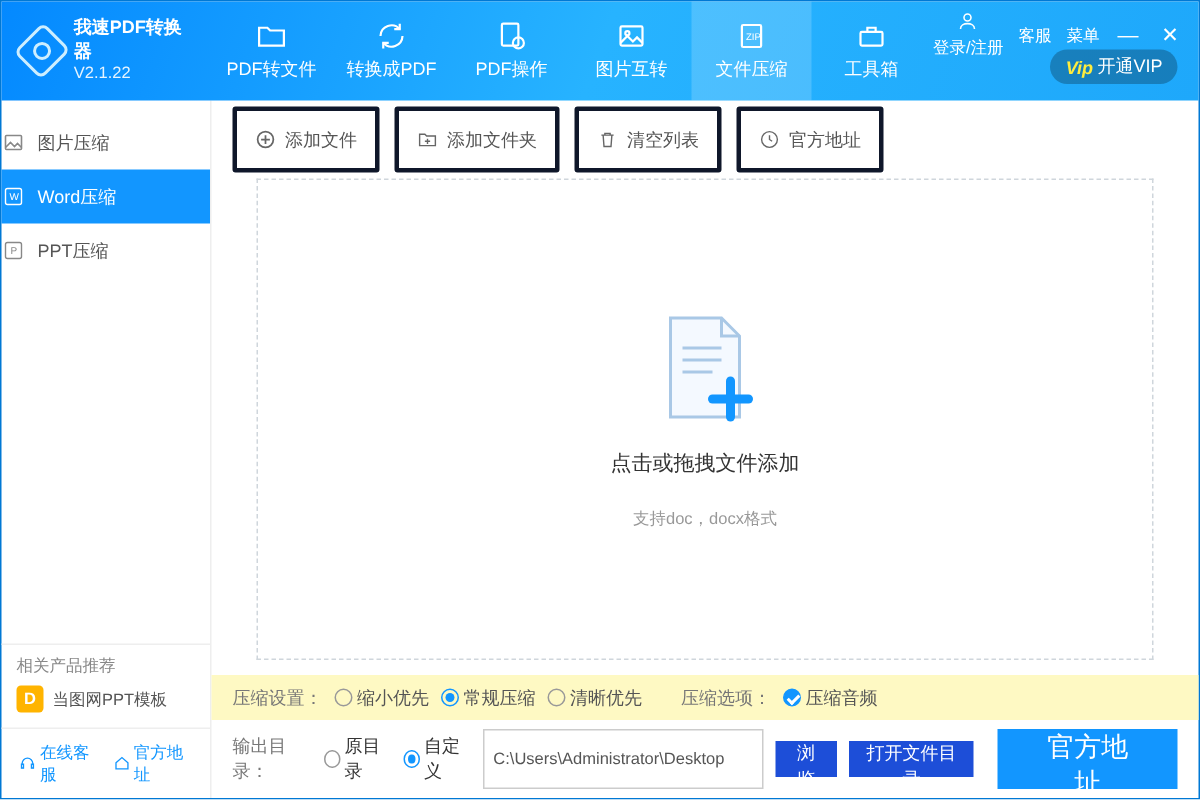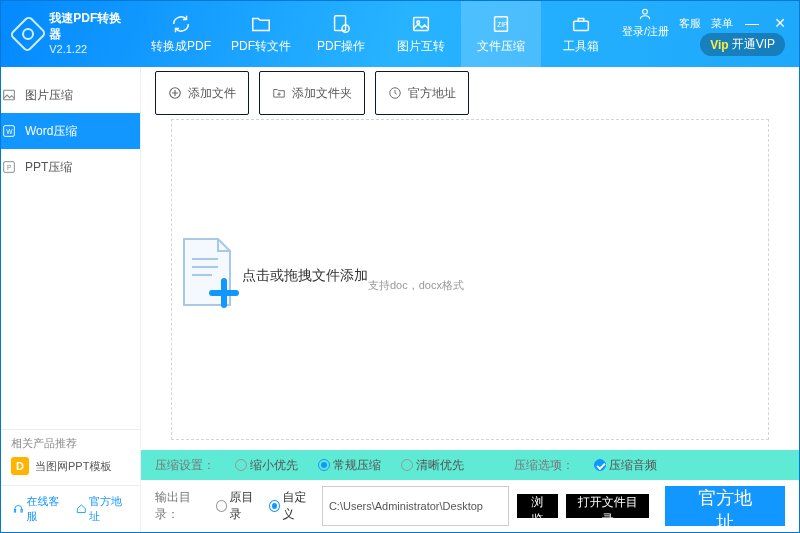--- a/index.html
+++ b/index.html
@@ -20,63 +20,63 @@
 .nav-item { width: 80px; display: flex; flex-direction: column; align-items: center; justify-content: center; color: #fff; font-size: 12px; cursor: pointer; position: relative; }
 .nav-item.active { background: rgba(255,255,255,0.18); }
 .nav-item svg, .nav-item .nav-icon { width: 24px; height: 22px; margin-bottom: 3px; }
 .nav-item span { font-size: 12px; }
 
 .topright { position: absolute; top: 6px; right: 10px; display: flex; align-items: center; color: #fff; font-size: 11px; gap: 10px; }
 .topright .link { cursor: pointer; display: flex; align-items: center; gap: 3px; flex-direction: column;}
 .topright .win-btn { width: 18px; text-align: center; cursor: pointer; font-size: 14px; }
 
 .vip-badge { position: absolute; right: 14px; top: 32px; background: rgba(0,0,0,0.25); color: #ffec3d; border-radius: 12px; padding: 3px 10px; font-size: 12px; display: flex; align-items: center; gap: 3px; cursor: pointer; }
-.vip-badge b { }
+.vip-badge b { font-style: italic; }
 
 .body { flex: 1; display: flex; min-height: 0; }
 
 .sidebar { width: 140px; border-right: 1px solid #eee; display: flex; flex-direction: column; }
 .sidebar-top { flex: 1; padding-top: 10px; }
 .side-item { height: 36px; display: flex; align-items: center; font-size: 12px; cursor: pointer; gap: 8px; color: #555; }
 .side-item svg { width: 16px; height: 16px; }
 .side-item.active { background: #1296ff; color: #fff; }
 .side-item.active svg { stroke: #fff; fill: #fff; }
 
 .related { border-top: 1px solid #eee; padding: 6px 10px 10px; }
 .related-title { font-size: 11px; color: #888; margin-bottom: 6px; }
 .related-item { display: flex; align-items: center; gap: 6px; font-size: 11px; color: #555; cursor: pointer; }
 .related-item .ic { width: 18px; height: 18px; background: #ffb400; border-radius: 3px; display: flex; align-items: center; justify-content: center; color: #fff; font-weight: bold; font-size: 11px;}
 .sidebar-footer { display: flex; gap: 10px; padding: 8px 12px; font-size: 11px; border-top: 1px solid #eee;}
 .sidebar-footer .flink { color: #1296ff; cursor: pointer; display: flex; align-items: center; gap: 3px;}
 
 .main { flex: 1; display: flex; flex-direction: column; }
 
 .toolbar { height: 52px; display: flex; align-items: center; padding: 0 14px; gap: 10px; }
-.btn { border: 1px solid #0f172a; background: #fff; height: 44px; padding: 0 12px; display: flex; align-items: center; gap: 6px; font-size: 12px; color: #555; cursor: pointer; border-radius: 2px;}
+.btn { border: 3px solid #0f172a; background: #fff; height: 44px; padding: 0 12px; display: flex; align-items: center; gap: 6px; font-size: 12px; color: #555; cursor: pointer; border-radius: 2px;}
 .btn svg { width: 14px; height: 14px; }
 
-.drop-area { flex: 1; margin: 0 30px 10px; border: 1px dashed #cfd6dc; display: flex; align-items: center; cursor: pointer; }
+.drop-area { flex: 1; margin: 0 30px 10px; border: 1px dashed #cfd6dc; display: flex; flex-direction: column; align-items: center; justify-content: center; cursor: pointer; }
 .drop-area .file-icon { margin-bottom: 14px; }
 .drop-area .t1 { font-size: 14px; color: #333; margin-bottom: 8px; font-weight: 500; }
 .drop-area .t2 { font-size: 11px; color: #999; margin-top: 12px; }
 
-.settings { height: 30px; background: #5eead4; display: flex; align-items: center; padding: 0 14px; font-size: 12px; color: #555; gap: 20px; margin: 0 0 0 0;}
+.settings { height: 30px; background: #fef9c3; display: flex; align-items: center; padding: 0 14px; font-size: 12px; color: #555; gap: 8px; margin: 0 0 0 0;}
 .settings .lbl { color: #777; }
 .radio { display: inline-flex; align-items: center; gap: 3px; cursor: pointer; }
 .radio .dot { width: 12px; height: 12px; border-radius: 50%; border: 1px solid #999; display:inline-block; position: relative;}
 .radio.checked .dot { border-color: #1296ff; }
 .radio.checked .dot::after { content:""; position:absolute; inset:2px; border-radius:50%; background:#1296ff; }
 .check { display: inline-flex; align-items: center; gap: 3px; cursor: pointer;}
 .check .box { width: 12px; height: 12px; border-radius: 50%; border:1px solid #1296ff; background:#1296ff; position: relative;}
 .check .box::after { content:""; position:absolute; left:2px; top:3px; width:6px; height:3px; border-left:2px solid #fff; border-bottom:2px solid #fff; transform: rotate(-45deg);}
 
 .output { height: 52px; display: flex; align-items: center; padding: 0 14px; gap: 8px; font-size: 12px; }
 .output .lbl { color: #777; }
 .path-input { flex: 0 1 210px; height: 40px; border: 1px solid #ccc; padding: 0 6px; font-size: 11px; color: #555; }
-.small-btn { background: #000000; color: #fff; height: 24px; padding: 0 10px; font-size: 12px; border: none; cursor: pointer;}
+.small-btn { background: #1d4ed8; color: #fff; height: 24px; padding: 0 10px; font-size: 12px; border: none; cursor: pointer;}
 .spacer { flex: 1; }
 .start-btn { background: #1296ff; color: #fff; border: none; height: 40px; padding: 0 28px; font-size: 18px; cursor: pointer;}
 
 </style>
 </head>
 <body>
 
 <div class="window">
 
   <div class="header">
@@ -86,30 +86,30 @@
         </div>
       <div class="logo-text">
         <div class="title">我速PDF转换器</div>
         <div class="ver">V2.1.22</div>
       </div>
     </div>
 
     <div class="nav">
       <div class="nav-item">
         <svg class="nav-icon" viewBox="0 0 24 24" fill="none" stroke="#fff" stroke-width="1.6">
+            <path d="M3 6h6l2 2h10v11H3z"></path>
+          </svg>
+        <span>PDF转文件</span>
+      </div>
+      <div class="nav-item">
+        <svg class="nav-icon" viewBox="0 0 24 24" fill="none" stroke="#fff" stroke-width="1.6">
             <path d="M4 12a8 8 0 0 1 14-5M20 12a8 8 0 0 1-14 5"></path>
             <path d="M18 3v4h-4M6 21v-4h4"></path>
           </svg>
         <span>转换成PDF</span>
-      </div>
-      <div class="nav-item">
-        <svg class="nav-icon" viewBox="0 0 24 24" fill="none" stroke="#fff" stroke-width="1.6">
-            <path d="M3 6h6l2 2h10v11H3z"></path>
-          </svg>
-        <span>PDF转文件</span>
       </div>
       <div class="nav-item">
         <svg class="nav-icon" viewBox="0 0 24 24" fill="none" stroke="#fff" stroke-width="1.6">
             <rect x="5" y="3" width="12" height="16" rx="1"></rect>
             <circle cx="17" cy="17" r="4"></circle>
           </svg>
         <span>PDF操作</span>
       </div>
       <div class="nav-item">
         <svg class="nav-icon" viewBox="0 0 24 24" fill="none" stroke="#fff" stroke-width="1.6">
@@ -217,20 +217,26 @@
               <path d="M12 7v10M7 12h10"></path>
             </svg>
           <span>添加文件</span>
         </button>
         <button class="btn">
           <svg viewBox="0 0 24 24" fill="none" stroke="#666" stroke-width="1.6">
               <path d="M3 6h6l2 2h10v11H3z"></path>
               <path d="M12 11v6M9 14h6"></path>
             </svg>
           <span>添加文件夹</span>
+        </button>
+        <button class="btn">
+          <svg viewBox="0 0 24 24" fill="none" stroke="#666" stroke-width="1.6">
+              <path d="M5 7h14M9 7V5h6v2M7 7l1 13h8l1-13"></path>
+            </svg>
+          <span>清空列表</span>
         </button>
         <button class="btn">
           <svg viewBox="0 0 24 24" fill="none" stroke="#666" stroke-width="1.6">
               <circle cx="12" cy="12" r="9"></circle>
               <path d="M12 7v5l3 2"></path>
             </svg>
           <span>官方地址</span>
         </button>
       </div>
 

